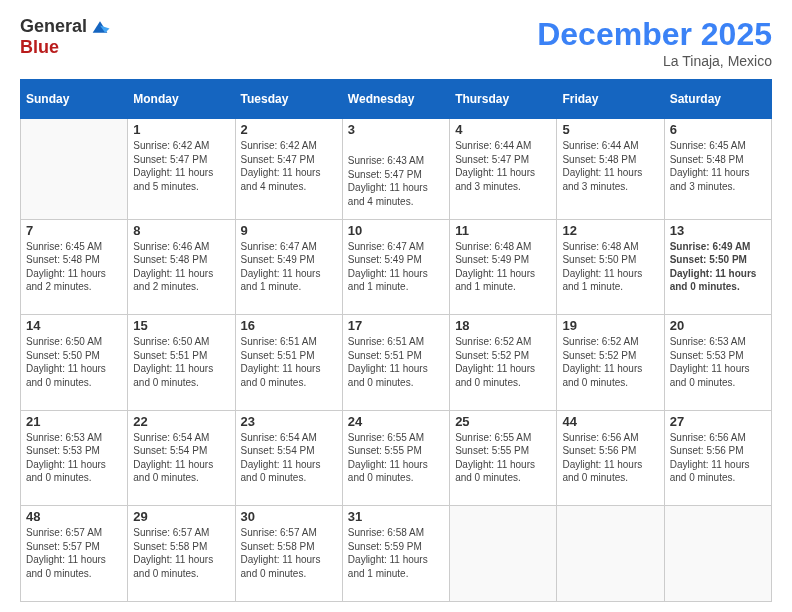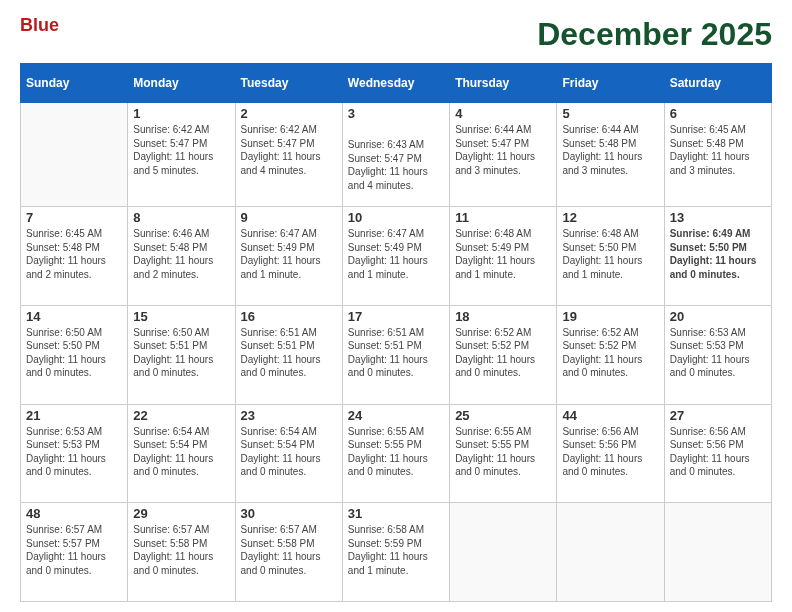--- a/index.html
+++ b/index.html
@@ -38,21 +38,21 @@
       width: 22px;
       height: 22px;
       margin-left: 2px;
     }
     .title-block {
       text-align: right;
     }
     .month-title {
       font-size: 32px;
       font-weight: bold;
-      color: #14532d;
+      color: #3b82f6;
       margin-left: 16px;
     }
     .location {
       font-size: 14px;
       color: #555;
     }
     .calendar {
       width: 100%;
       border-collapse: collapse;
       flex: 1;
@@ -91,25 +91,33 @@
       color: #444;
     }
   </style>
 </head>
 <body>
 
 <div class="page">
   <div class="header">
     <div class="logo">
       <div style="display:flex;flex-direction:column;align-items:flex-start;">
+        <div style="display:flex;align-items:center;">
+          <span class="logo-text logo-general">General</span>
+          <svg class="logo-icon" viewBox="0 0 30 20">
+            <polygon points="5,18 15,2 25,18" fill="#1565c0"></polygon>
+            <polygon points="15,8 22,18 28,12" fill="#42a5f5"></polygon>
+          </svg>
+        </div>
         <span class="logo-text logo-blue">Blue</span>
       </div>
     </div>
     <div class="title-block">
       <div class="month-title">December 2025</div>
+      <div class="location">La Tinaja, Mexico</div>
     </div>
   </div>
 
   <table class="calendar">
     <thead>
       <tr>
       <th>Sunday</th>
           <th>Monday</th>
           <th>Tuesday</th>
           <th>Wednesday</th>

